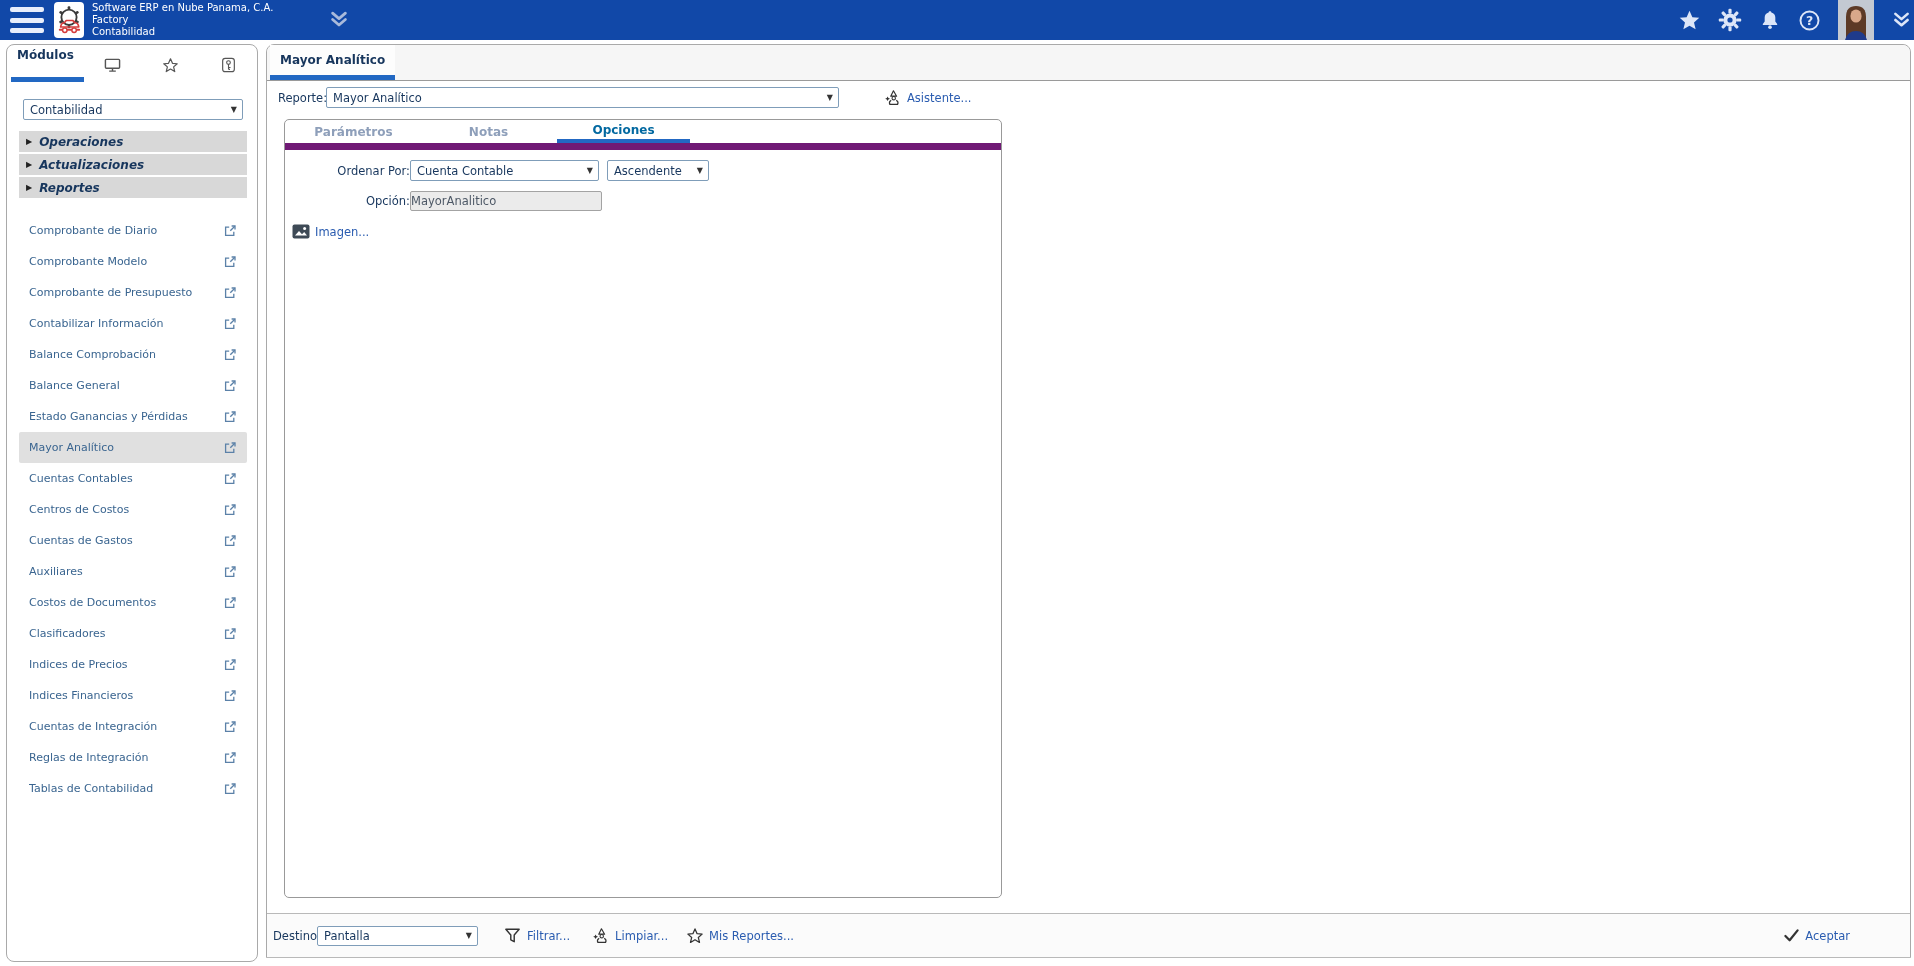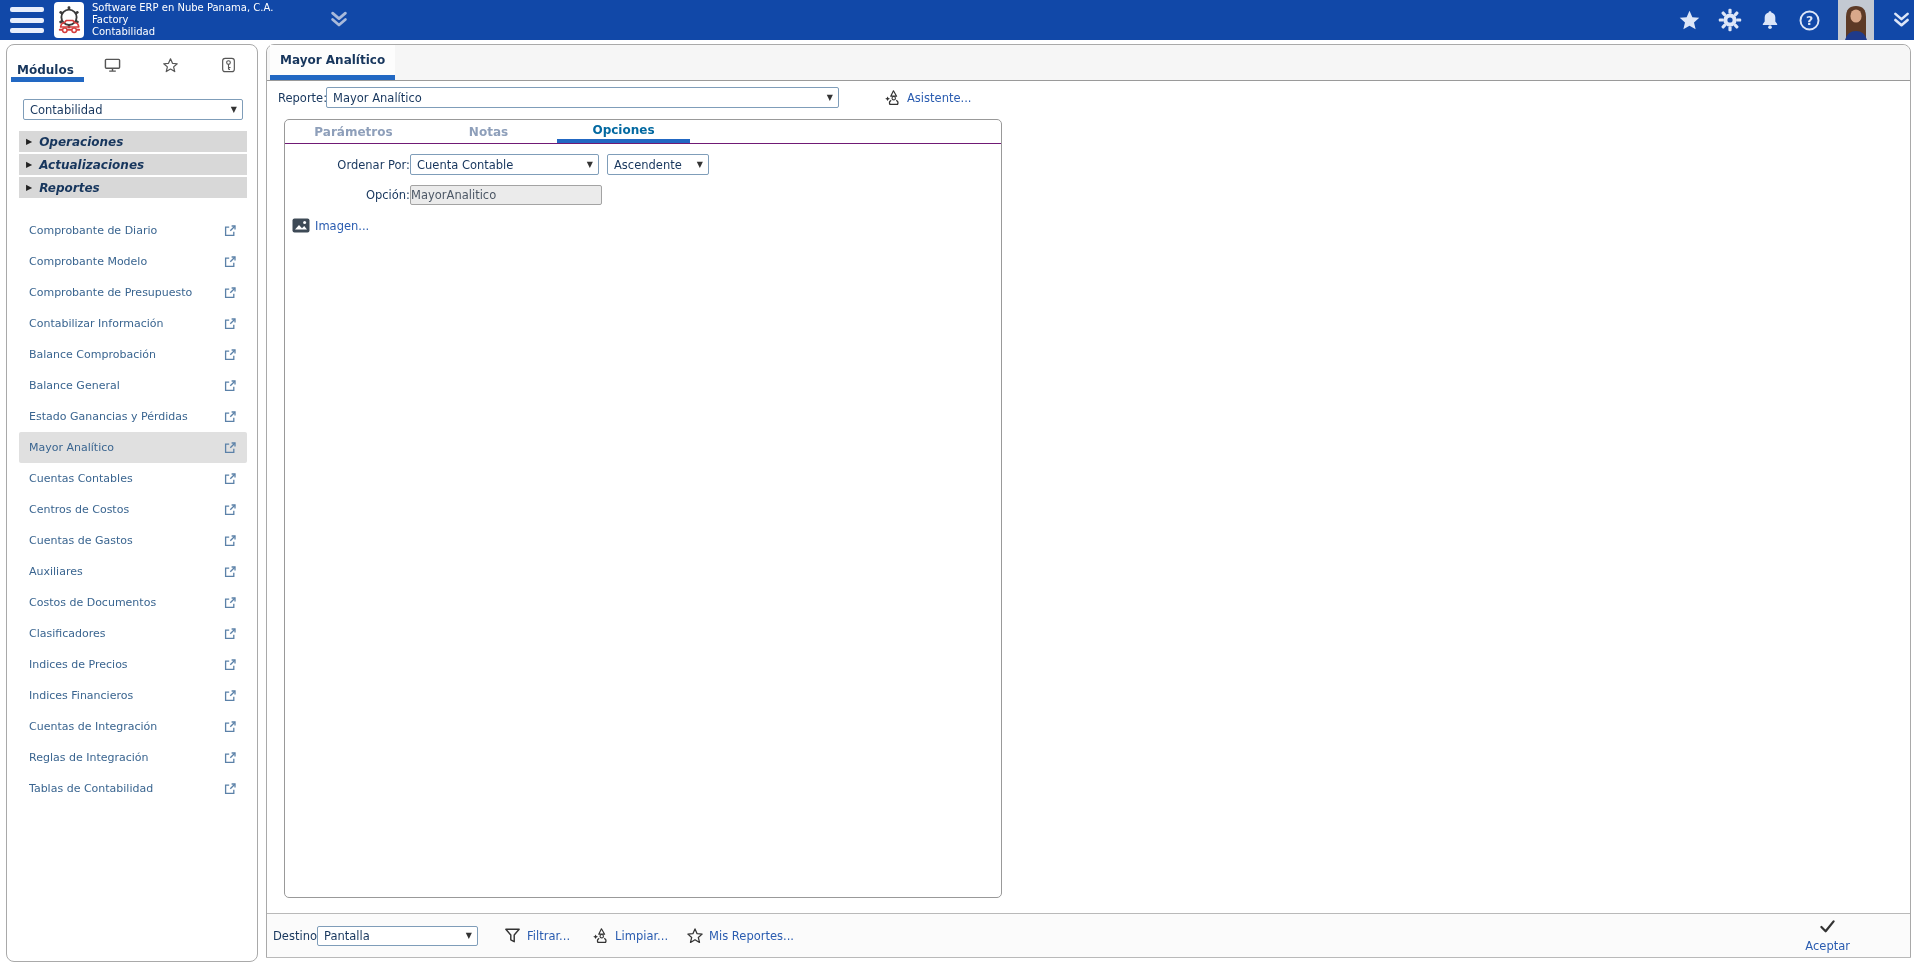--- a/index.html
+++ b/index.html
@@ -26,21 +26,21 @@
   .caret{font-size:8px;color:#333;margin-left:8px;flex:none;}
   .lbl{font-size:11.5px;color:#17365d;white-space:nowrap;}
   .link{font-size:11.5px;color:#2a5cb0;display:flex;align-items:center;gap:5px;cursor:pointer;white-space:nowrap;}
   .link svg{color:#333;flex:none;}
 
   
   .sidebar{position:absolute;left:6px;top:44px;width:252px;height:918px;background:#fff;
            border:1px solid #a9a9a9;border-radius:8px;box-sizing:border-box;}
   .side-tabs{display:flex;align-items:stretch;height:34px;margin-top:3px;}
   .modules-tab{margin-left:4px;padding:0 10px 0 6px;font-weight:bold;font-size:12px;color:#17365d;
-               display:flex;align-items:flex-end;border-bottom:5px solid #2268c3;cursor:pointer;}
+               display:flex;align-items:flex-start;border-bottom:5px solid #2268c3;cursor:pointer;}
   .side-tab-ic{flex:1;display:flex;align-items:center;justify-content:center;color:#555;cursor:pointer;}
   .module-select{margin:17px 14px 0 16px;}
   .side-sections{margin:11px 10px 0 12px;}
   .section{height:21px;background:#d8d8d8;margin-bottom:2px;display:flex;align-items:center;
            padding-left:7px;gap:7px;cursor:pointer;}
   .section .tri{font-size:8px;color:#222;}
   .section .s-lbl{font-weight:bold;font-size:12px;color:#17365d;font-style:italic;}
   .side-list{margin:17px 10px 0 12px;}
   .side-item{height:31px;display:flex;align-items:center;justify-content:space-between;
              padding:0 10px 0 10px;border-radius:2px;cursor:pointer;}
@@ -55,41 +55,41 @@
                  display:flex;align-items:stretch;}
   .main-tab{margin-left:3px;padding:0 10px;font-weight:bold;font-size:12px;color:#17365d;
             display:flex;align-items:center;border-bottom:5px solid #2268c3;background:#fdfdfd;cursor:pointer;}
   .report-row{position:absolute;left:11px;top:42px;display:flex;align-items:center;}
   .report-row .lbl{width:48px;}
   .report-select{width:513px;}
   .assistant{margin-left:45px;}
 
   .form-panel{position:absolute;left:17px;top:74px;width:718px;height:779px;box-sizing:border-box;
               border:1px solid #999;border-radius:5px;background:#fff;}
-  .form-tabs{height:23px;display:flex;align-items:stretch;border-bottom:1px solid #701a75;}
+  .form-tabs{height:23px;display:flex;align-items:stretch;border-bottom:7px solid #701a75;}
   .form-tab{width:133px;margin-left:2px;display:flex;align-items:center;justify-content:center;
             font-weight:bold;font-size:12px;color:#8e9fba;cursor:pointer;box-sizing:border-box;}
   .form-tab.active{color:#0369a1;border-bottom:4px solid #2268c3;}
   .form-row{display:flex;align-items:center;margin:10px 0 0 7px;}
   .form-label{width:118px;flex:none;text-align:right;}
   .sel-order{width:189px;}
   .sel-dir{width:102px;margin-left:8px;}
   .txt-disabled{width:192px;height:20px;box-sizing:border-box;background:#ebebeb;border:1px solid #a3a3a3;
                 border-radius:2px;display:flex;align-items:center;padding:0 0;font-size:11.5px;color:#4d5866;}
   .image-row{margin:13px 0 0 7px;}
 
   .main-footer{position:absolute;left:0;right:0;top:868px;height:45px;box-sizing:border-box;
                background:#fbfbfb;border-top:1px solid #b9b9b9;border-bottom:1px solid #b9b9b9;
                display:flex;align-items:center;}
   .main-footer .lbl{margin-left:6px;width:44px;}
   .dest-select{width:161px;height:20px;}
   .f-filter{margin-left:25px;}
   .f-clear{margin-left:22px;}
   .f-reports{margin-left:18px;}
-  .f-accept{margin-left:auto;margin-right:60px;flex-direction:column;}
+  .f-accept{margin-left:auto;margin-right:60px;}
 </style>
 </head>
 <body>
 
 <svg width="0" height="0" style="position:absolute" aria-hidden="true">
   <defs>
     <symbol id="i-chev2" viewBox="0 0 24 20">
       <path d="M5 3 l7 6 7-6" fill="none" stroke="currentColor" stroke-width="3" stroke-linecap="round" stroke-linejoin="round"></path>
       <path d="M5 10 l7 6 7-6" fill="none" stroke="currentColor" stroke-width="3" stroke-linecap="round" stroke-linejoin="round"></path>
     </symbol>

